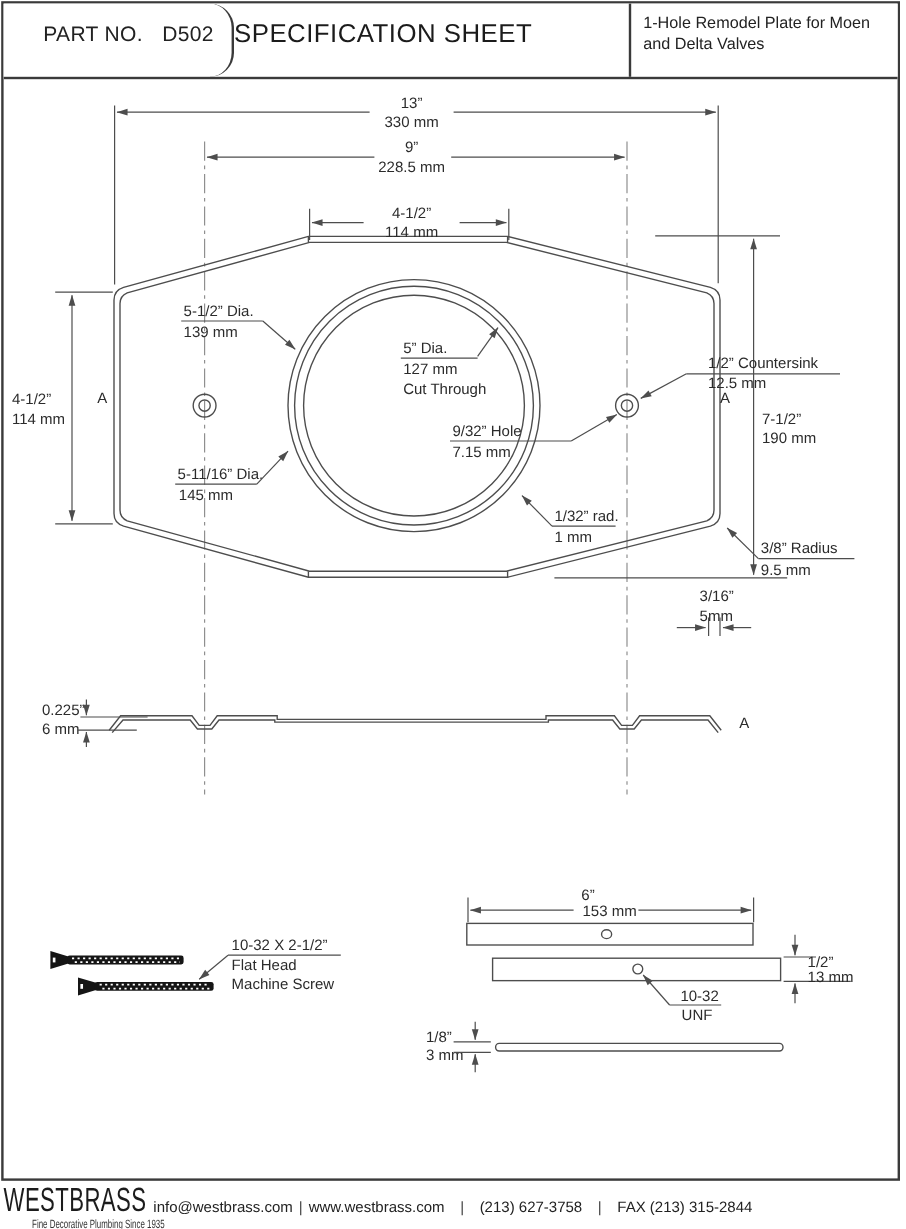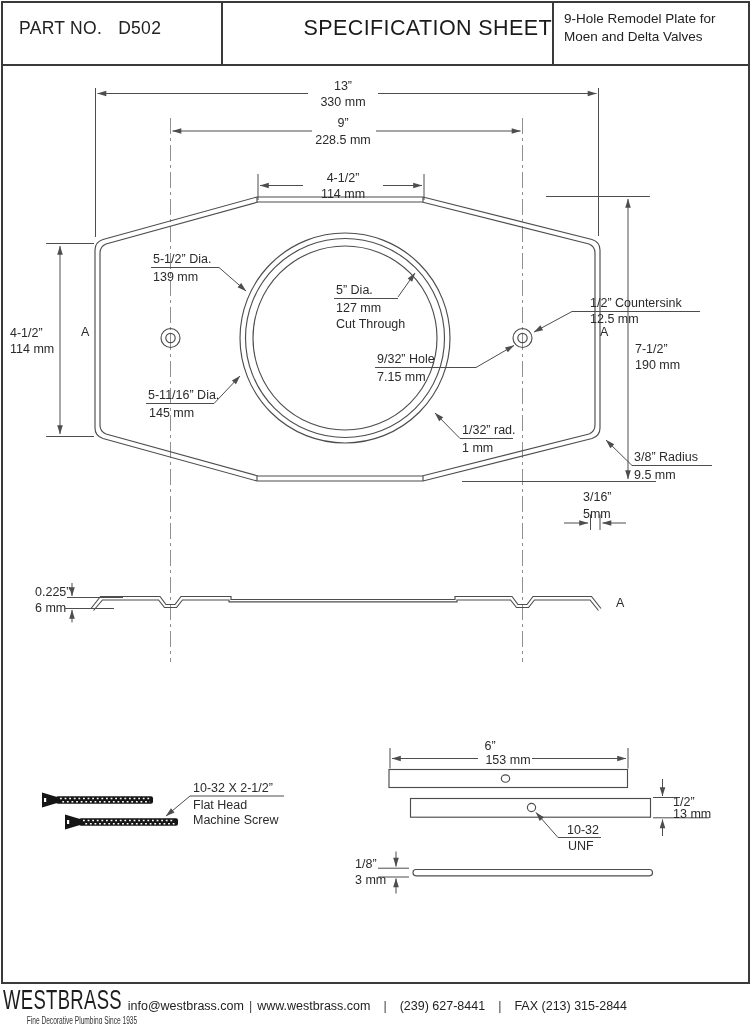--- a/index.html
+++ b/index.html
@@ -5,23 +5,23 @@
   html,body{margin:0;padding:0;}
   body{
     width:755px;height:1024px;position:relative;background:#fff;overflow:hidden;
     font-family:"Liberation Sans",sans-serif;color:#1e1e1e;
   }
   
   .frame{position:absolute;left:1px;top:1px;width:749px;height:983px;
          border:2px solid #3a3a3a;box-sizing:border-box;z-index:2;pointer-events:none;}
   .titlebar{display:flex;height:61px;border-bottom:2px solid #3a3a3a;background:#fff;}
   .cell{box-sizing:border-box;}
-  .c1{width:220px;border-right:2px solid #3a3a3a;font-size:17.5px;padding:15px 0 0 16px;letter-spacing:.3px;color:#222;}
+  .c1{width:192px;border-right:2px solid #3a3a3a;font-size:17.5px;padding:15px 0 0 33px;letter-spacing:.3px;color:#222;border-radius:20px;}
   .pn{margin-left:16px;}
-  .c2{width:331px;border-right:2px solid #3a3a3a;text-align:right;font-size:21.5px;padding-top:13px;letter-spacing:.4px;color:#1b1b1b;}
+  .c2{width:331px;border-right:2px solid #3a3a3a;text-align:left;font-size:21.5px;padding-top:13px;letter-spacing:.4px;color:#1b1b1b;}
   .c3{flex:1;font-size:13.5px;padding:7px 8px 0 10px;line-height:1.33;color:#222;}
   
   svg.draw{position:absolute;left:0;top:0;z-index:1;}
   .s{stroke:#4d4d4d;stroke-width:1.15;fill:none;}
   .sd{stroke:#4d4d4d;stroke-width:1;fill:none;}
   .cl{stroke:#8f8f8f;stroke-width:1;fill:none;stroke-dasharray:16 4 3 4;}
   text{font-size:12.5px;fill:#2b2b2b;font-family:"Liberation Sans",sans-serif;}
   .m{text-anchor:middle;}
   
   .footer{position:absolute;left:0;top:986px;width:659px;height:38px;z-index:3;}
@@ -259,25 +259,25 @@
     <line class="sd" x1="396" y1="893.5" x2="396" y2="878.5" marker-end="url(#ar)"></line>
   </g>
 </svg>
 
 <div class="frame">
   <div class="titlebar">
     <div class="cell c1">
       <span>PART NO.</span><span class="pn">D502</span>
     </div>
     <div class="cell c2">SPECIFICATION SHEET</div>
-    <div class="cell c3">9-Hole Remodel Plate for Moen and Delta Valves</div>
+    <div class="cell c3">1-Hole Remodel Plate for Moen and Delta Valves</div>
   </div>
 </div>
 
 <div class="footer">
   <div class="brandwrap">
     <div class="brand">WESTBRASS</div>
     <div class="tagline">Fine Decorative Plumbing Since 1935</div>
   </div>
   <div class="contact">
-    <span>info@westbrass.com</span><span class="pipe p1">|</span><span>www.westbrass.com</span><span class="pipe">|</span><span>(239) 627-8441</span><span class="pipe">|</span><span>FAX (213) 315-2844</span>
+    <span>info@westbrass.com</span><span class="pipe p1">|</span><span>www.westbrass.com</span><span class="pipe">|</span><span>(213) 627-3758</span><span class="pipe">|</span><span>FAX (213) 315-2844</span>
   </div>
 </div>
 
 </body></html>

